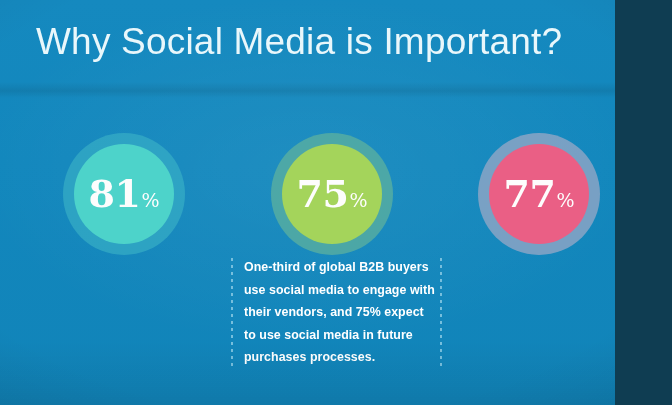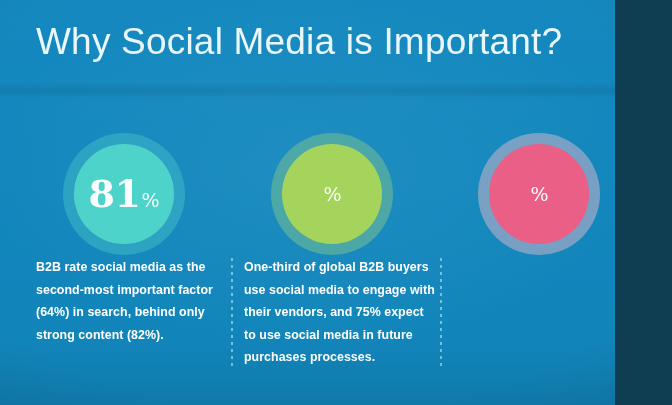--- a/index.html
+++ b/index.html
@@ -170,39 +170,40 @@
           <span class="value-num">81</span>
           <span class="value-pct">%</span>
         </div>
       </div>
     </div>
 
     <div class="stat-circle c2">
       <div class="ring"></div>
       <div class="disc">
         <div class="value-wrap">
+          <span class="value-num">75</span>
           <span class="value-pct">%</span>
         </div>
       </div>
     </div>
 
     <div class="stat-circle c3">
       <div class="ring"></div>
       <div class="disc">
         <div class="value-wrap">
+          <span class="value-num">77</span>
           <span class="value-pct">%</span>
         </div>
       </div>
     </div>
 
   </div>
 
   <div class="columns">
 
-    <div class="col t1">B2B rate social media as the second-most important factor (64%) in search, behind only strong content (82%).</div>
 
     <div class="divider d1"></div>
 
     <div class="col t2">One-third of global B2B buyers use social media to engage with their vendors, and 75% expect to use social media in future purchases processes.</div>
 
     <div class="divider d2"></div>
 
 
   </div>
 

